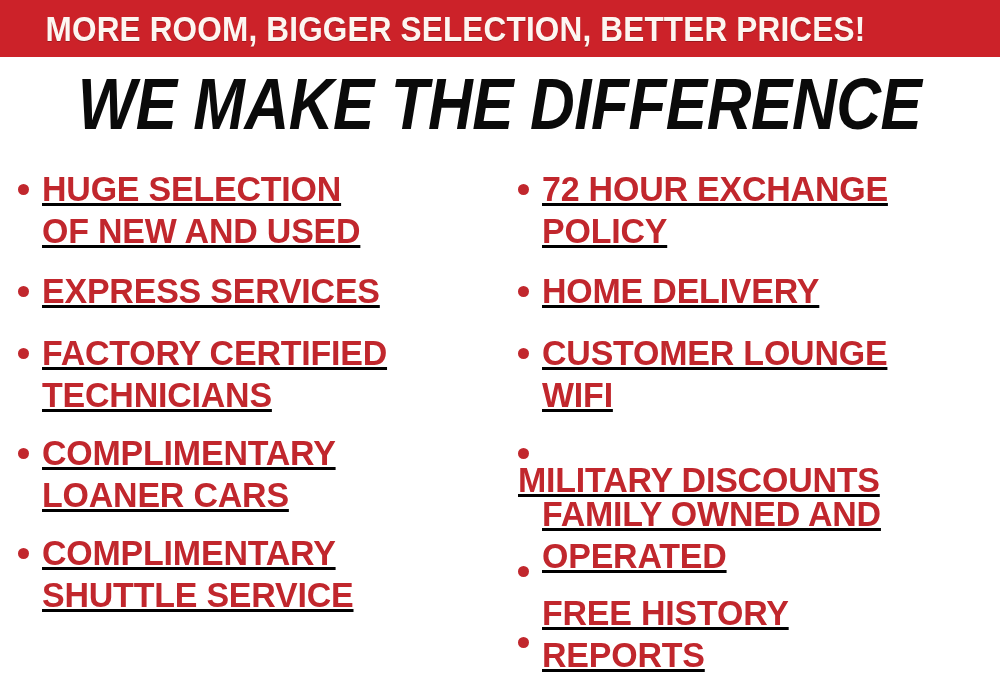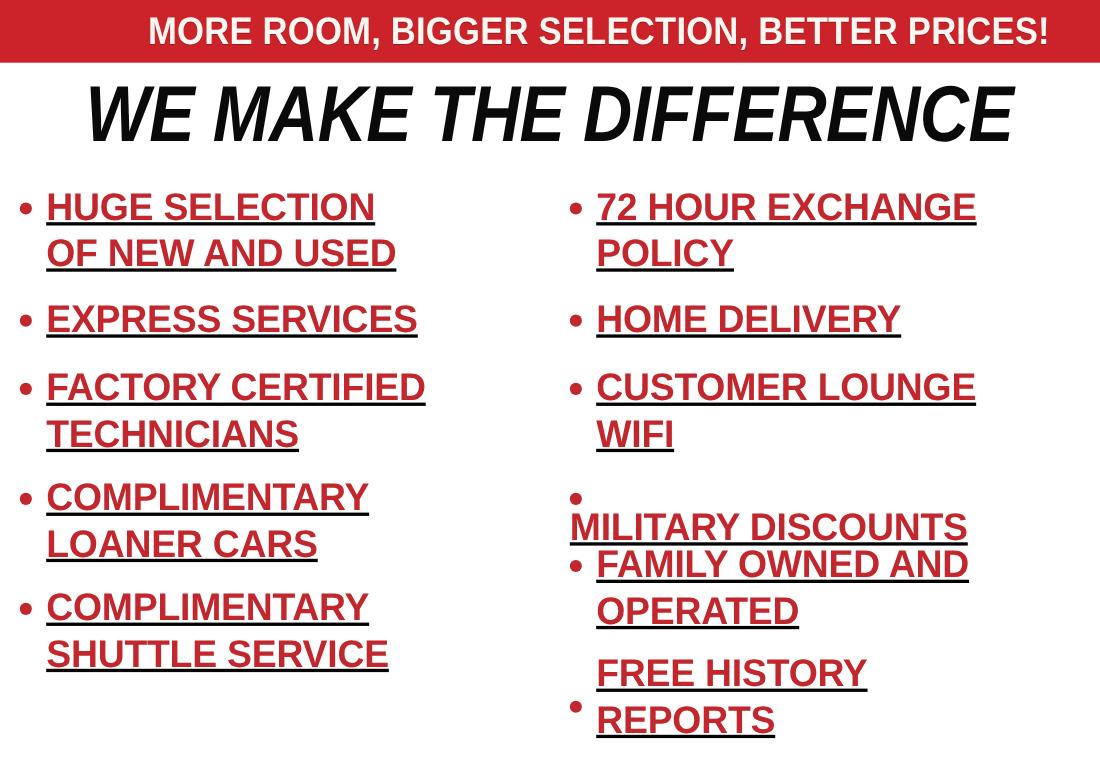--- a/index.html
+++ b/index.html
@@ -22,21 +22,21 @@
   
   .banner {
     position: absolute;
     left: 0;
     top: 0;
     width: 1000px;
     height: 57px;
     background: #cc2229;
     display: flex;
     align-items: center;
-    justify-content: flex-end;
+    justify-content: flex-start;
     box-sizing: border-box;
   }
   .banner-text {
     color: #fdf6f1;
     font-family: "Liberation Sans", sans-serif;
     font-weight: bold;
     font-size: 35px;
     line-height: 35px;
     letter-spacing: 0.2px;
     transform: scaleX(0.90);
@@ -117,21 +117,21 @@
   .left  .i1 { top: 110px; }
   .left  .i2 { top: 172px; }
   .left  .i3 { top: 272px; }
   .left  .i4 { top: 372px; }
 
   
   .right .i0 { top: 8px;   }
   .right .i1 { top: 110px; }
   .right .i2 { top: 172px; }
   .right .i3 { top: 272px; flex-direction: column; }
-  .right .i4 { top: 333px; }
+  .right .i4 { top: 333px; align-items: flex-end; }
   .right .i5 { top: 432px; align-items: center; }
 </style>
 </head>
 <body>
 
 <div id="ad">
 
   <div class="banner">
     <span class="banner-text">MORE ROOM, BIGGER SELECTION, BETTER PRICES!</span>
   </div>

